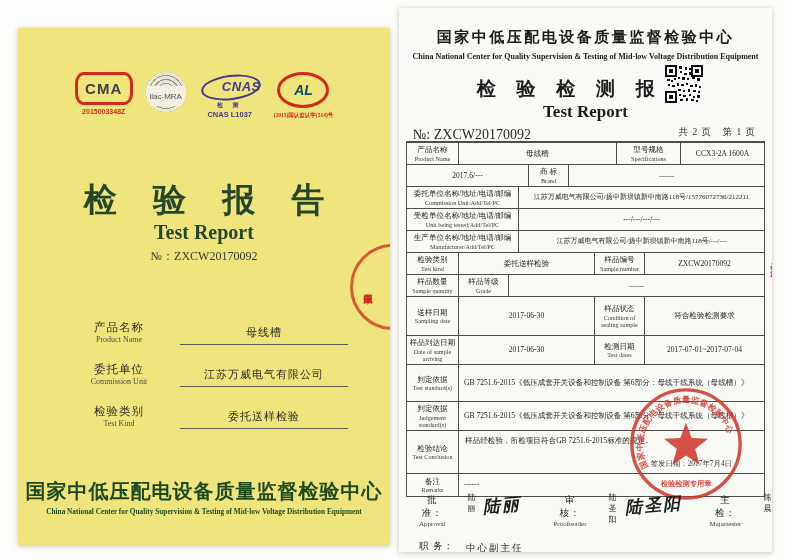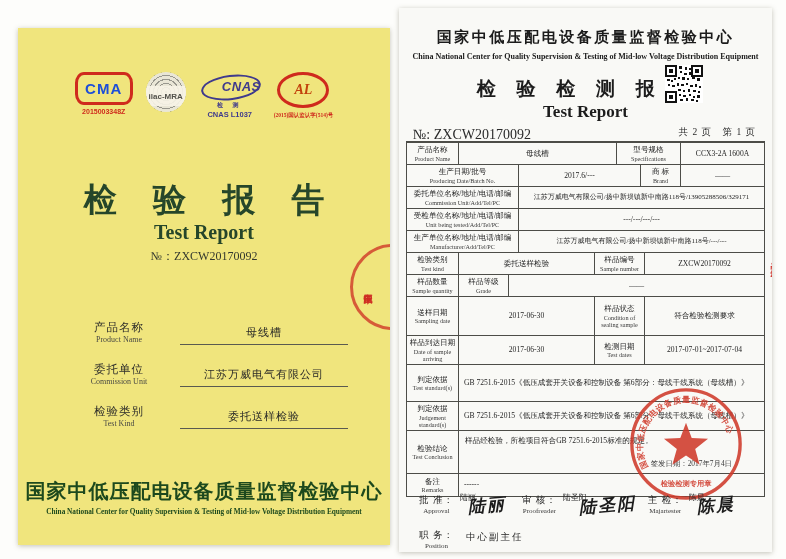--- a/index.html
+++ b/index.html
@@ -6,39 +6,39 @@
   .canvas{position:relative;width:786px;height:559px;overflow:hidden;
     font-family:"Liberation Serif","DejaVu Serif",serif;color:#222;}
   .page{position:absolute;box-shadow:0 1px 5px rgba(90,85,60,.35);overflow:hidden;}
 
   
   .page-left{left:18px;top:28px;width:372px;height:517px;background:#f0e57d;}
   .logos{position:absolute;top:44px;left:0;right:0;display:flex;justify-content:center;
     align-items:flex-start;gap:13px;}
   .logo{display:flex;flex-direction:column;align-items:center;}
   .cma-box{width:52px;height:27px;border:3px solid #cf2a1d;border-radius:9px/11px;
-    display:flex;align-items:center;justify-content:center;color:#1d4ed8;font-weight:bold;
+    display:flex;align-items:center;justify-content:center;color:#404040;font-weight:bold;
     font-size:15px;font-family:"Liberation Sans",sans-serif;letter-spacing:1px;}
   .cma-num{margin-top:3px;color:#cf2a1d;font-size:7px;font-weight:bold;
     font-family:"Liberation Sans",sans-serif;}
   .ilac-circle{width:40px;height:40px;border-radius:50%;position:relative;overflow:hidden;
     background:repeating-radial-gradient(circle at 50% 50%,#98978e 0 1px,#e9e6d6 1px 4px);}
   .ilac-band{position:absolute;left:0;right:0;top:14px;height:20px;background:rgba(246,243,230,.92);
-    display:flex;align-items:center;justify-content:center;font-size:8px;font-weight:bold;
+    display:flex;align-items:center;justify-content:center;font-size:8px;font-weight:normal;
     color:#52514b;font-family:"Liberation Sans",sans-serif;}
   .cnas-mark{position:relative;width:62px;height:28px;display:flex;align-items:center;justify-content:flex-end;}
   .cnas-ellipse{position:absolute;left:2px;top:3px;width:56px;height:21px;border:2px solid #3f3a8d;
     border-radius:50%;transform:rotate(-7deg);}
   .cnas-text{position:relative;color:#3f3a8d;font-weight:bold;font-style:italic;font-size:13px;
     font-family:"Liberation Sans",sans-serif;letter-spacing:.5px;}
   .cnas-sub1{margin-top:1px;color:#3f3a8d;font-size:6px;letter-spacing:4px;font-weight:bold;}
   .cnas-sub2{color:#3f3a8d;font-size:7.5px;font-weight:bold;font-family:"Liberation Sans",sans-serif;}
   .cal-ellipse{width:46px;height:30px;border:3px solid #cf2a1d;border-radius:50%;
-    display:flex;align-items:center;justify-content:center;color:#c2410c;font-weight:bold;
-    font-size:14px;font-style:italic;font-family:Liberation Serif, serif;}
+    display:flex;align-items:center;justify-content:center;color:#0c4a6e;font-weight:bold;
+    font-size:14px;font-style:italic;font-family:Liberation Sans, sans-serif;}
   .cal-num{margin-top:4px;color:#cf2a1d;font-size:5.5px;font-weight:bold;}
   .l-title{position:absolute;top:150px;left:0;right:0;text-align:center;color:#26462a;
     font-size:33px;font-weight:bold;letter-spacing:14px;text-indent:14px;}
   .l-title-en{position:absolute;top:193px;left:0;right:0;text-align:center;color:#26462a;
     font-size:20px;font-weight:bold;}
   .l-no{position:absolute;top:220px;left:0;right:0;text-align:center;color:#33382e;font-size:12px;}
   .l-fields{position:absolute;top:292px;left:52px;right:42px;}
   .l-field{display:flex;align-items:flex-start;margin-bottom:17px;}
   .l-field-label{width:98px;text-align:center;}
   .l-field-cn{font-size:11.5px;color:#2e2e2a;letter-spacing:1px;}
@@ -87,21 +87,21 @@
   .wE1{width:52px}
   .grow{flex:1}
   .concl-cell{justify-content:flex-start;padding:5px 6px 2px 6px;}
   .issue-date{margin-top:auto;align-self:flex-end;font-size:7.4px;color:#3a3a3a;padding:0 26px 2px 0;}
   .r-stamp{position:absolute;left:229px;top:378px;width:116px;height:116px;opacity:.88;
     pointer-events:none;}
   .r-edge-seal{position:absolute;right:0;top:242px;width:13px;height:150px;overflow:hidden;}
   .r-edge-seal span{display:block;writing-mode:vertical-rl;font-size:15px;line-height:1.6;
     color:rgba(206,44,34,.78);font-weight:bold;transform:translateX(7px);}
   .r-footer{position:absolute;left:20px;right:8px;top:480px;}
-  .f-row1{display:flex;align-items:flex-start;}
+  .f-row1{display:flex;align-items:flex-start;gap:16px;}
   .f-label{text-align:center;margin-top:6px;}
   .f-label-cn{font-size:9.5px;color:#262626;letter-spacing:1px;}
   .f-label-en{font-size:7px;color:#3a3a3a;}
   .f-printed{font-size:8px;color:#2a2a2a;margin:4px 0 0 6px;}
   .f-sign{font-size:17px;font-weight:bold;font-style:italic;color:#1c1c1c;letter-spacing:2px;
     transform:rotate(-5deg);display:inline-block;margin:6px 2px 0 -8px;white-space:nowrap;}
   .f-row2{display:flex;align-items:flex-start;margin-top:6px;}
   .f-pos-val{font-size:9.5px;color:#262626;margin:8px 0 0 12px;letter-spacing:2px;}
 </style>
 </head>
@@ -211,42 +211,38 @@
           </div>
         <div class="td wA3">
             <span class="cn">型号规格</span>
             <span class="en">Specifications</span>
           </div>
         <div class="td grow">
             <span class="val">CCX3-2A  1600A</span>
           </div>
       </div>
       <div class="tr h21">
-        <div class="td wB1">
-            <span class="cn">生产日期/批号</span>
-            <span class="en">Producing Date/Batch No.</span>
-          </div>
         <div class="td wB2">
             <span class="val">2017.6/---</span>
           </div>
         <div class="td wB3">
             <span class="cn">商  标</span>
             <span class="en">Brand</span>
           </div>
         <div class="td grow">
             <span class="val">——</span>
           </div>
       </div>
       <div class="tr h21">
         <div class="td wC1">
             <span class="cn">委托单位名称/地址/电话/邮编</span>
             <span class="en">Commission Unit/Add/Tel/PC</span>
           </div>
         <div class="td grow">
-            <span class="val val-sm">江苏万威电气有限公司/扬中新坝镇新中南路118号/13905288506/329171</span>
+            <span class="val val-sm">江苏万威电气有限公司/扬中新坝镇新中南路118号/15776072736/212211</span>
           </div>
       </div>
       <div class="tr h21">
         <div class="td wC1">
             <span class="cn">受检单位名称/地址/电话/邮编</span>
             <span class="en">Unit being tested/Add/Tel/PC</span>
           </div>
         <div class="td grow">
             <span class="val">---/---/---/---</span>
           </div>

